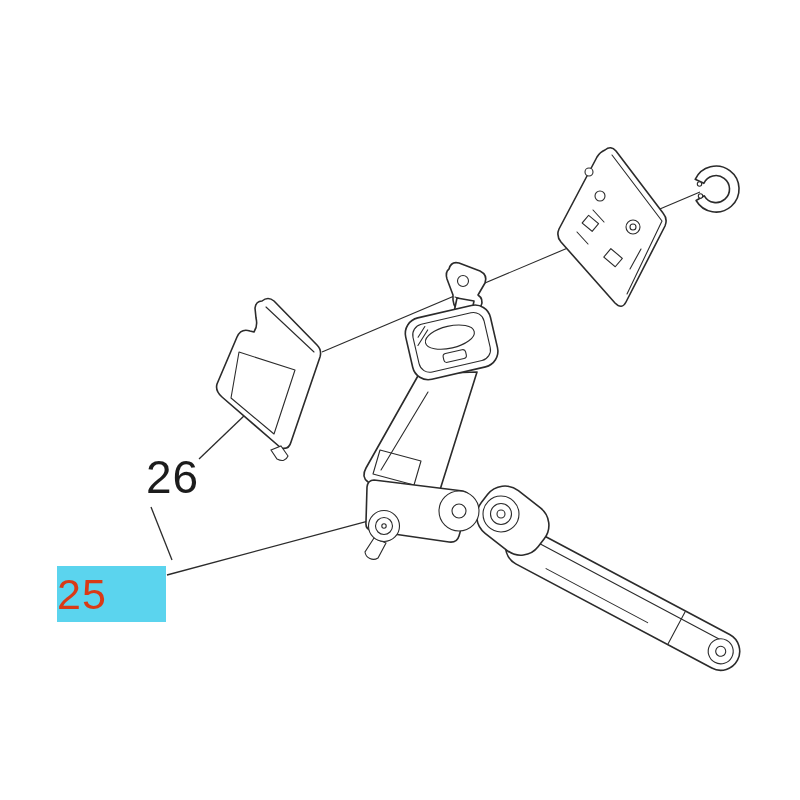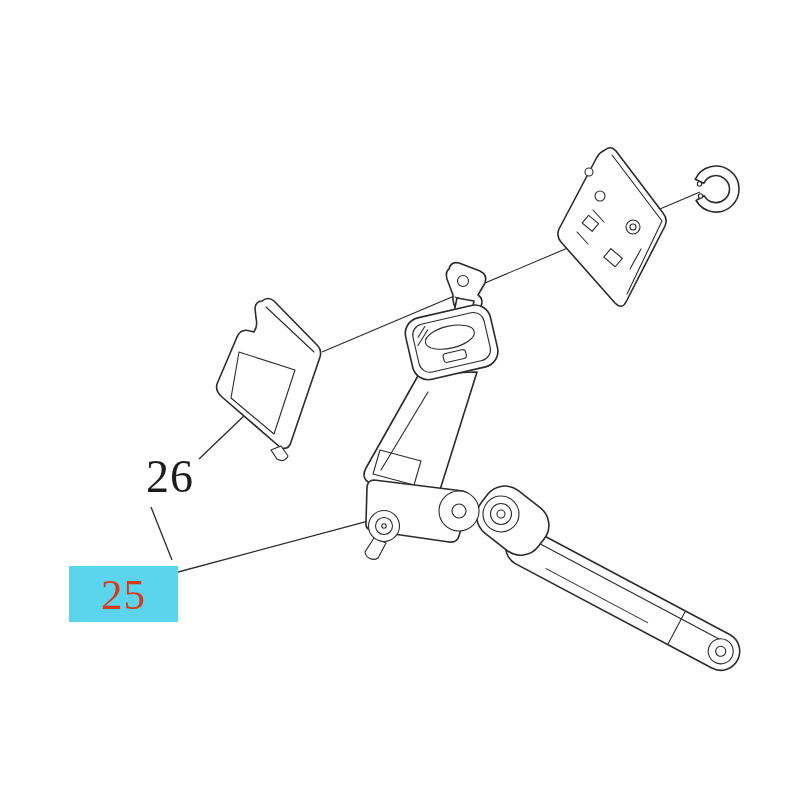--- a/index.html
+++ b/index.html
@@ -1,43 +1,43 @@
 <!DOCTYPE html>
 <html><head>
 <meta charset="utf-8">
 <style>
   html,body{margin:0;padding:0;background:#ffffff;}
   .stage{
     position:relative;
     width:800px;height:800px;
     background:#ffffff;
-    font-family:Liberation Serif, serif;
+    font-family:Liberation Sans, sans-serif;
     overflow:hidden;
   }
   svg{position:absolute;left:0;top:0;}
   .part{fill:#ffffff;stroke:#2b2b2b;stroke-width:1.6;stroke-linejoin:round;stroke-linecap:round;}
   .detail{fill:none;stroke:#2b2b2b;stroke-width:1.1;stroke-linejoin:round;stroke-linecap:round;}
   .detail-f{fill:#ffffff;stroke:#2b2b2b;stroke-width:1.1;}
   .leader{stroke:#2b2b2b;stroke-width:1.3;}
   .axis{stroke:#2b2b2b;stroke-width:1.1;}
   .num-label{
     position:absolute;
     left:146px;top:452px;
     font-size:46px;
     color:#1c1c1c;
     line-height:1.1;
     letter-spacing:1px;
     user-select:none;
   }
   .hl-box{
     position:absolute;
-    left:69px;top:566px;
+    left:57px;top:566px;
     width:109px;height:56px;
     background:#5bd4ee;
-    display:flex;align-items:center;justify-content:center;
+    display:flex;align-items:center;
     font-size:43px;
     color:#d93a16;
     letter-spacing:1px;
     user-select:none;
   }
 </style>
 </head>
 <body>
 
 <div class="stage">

